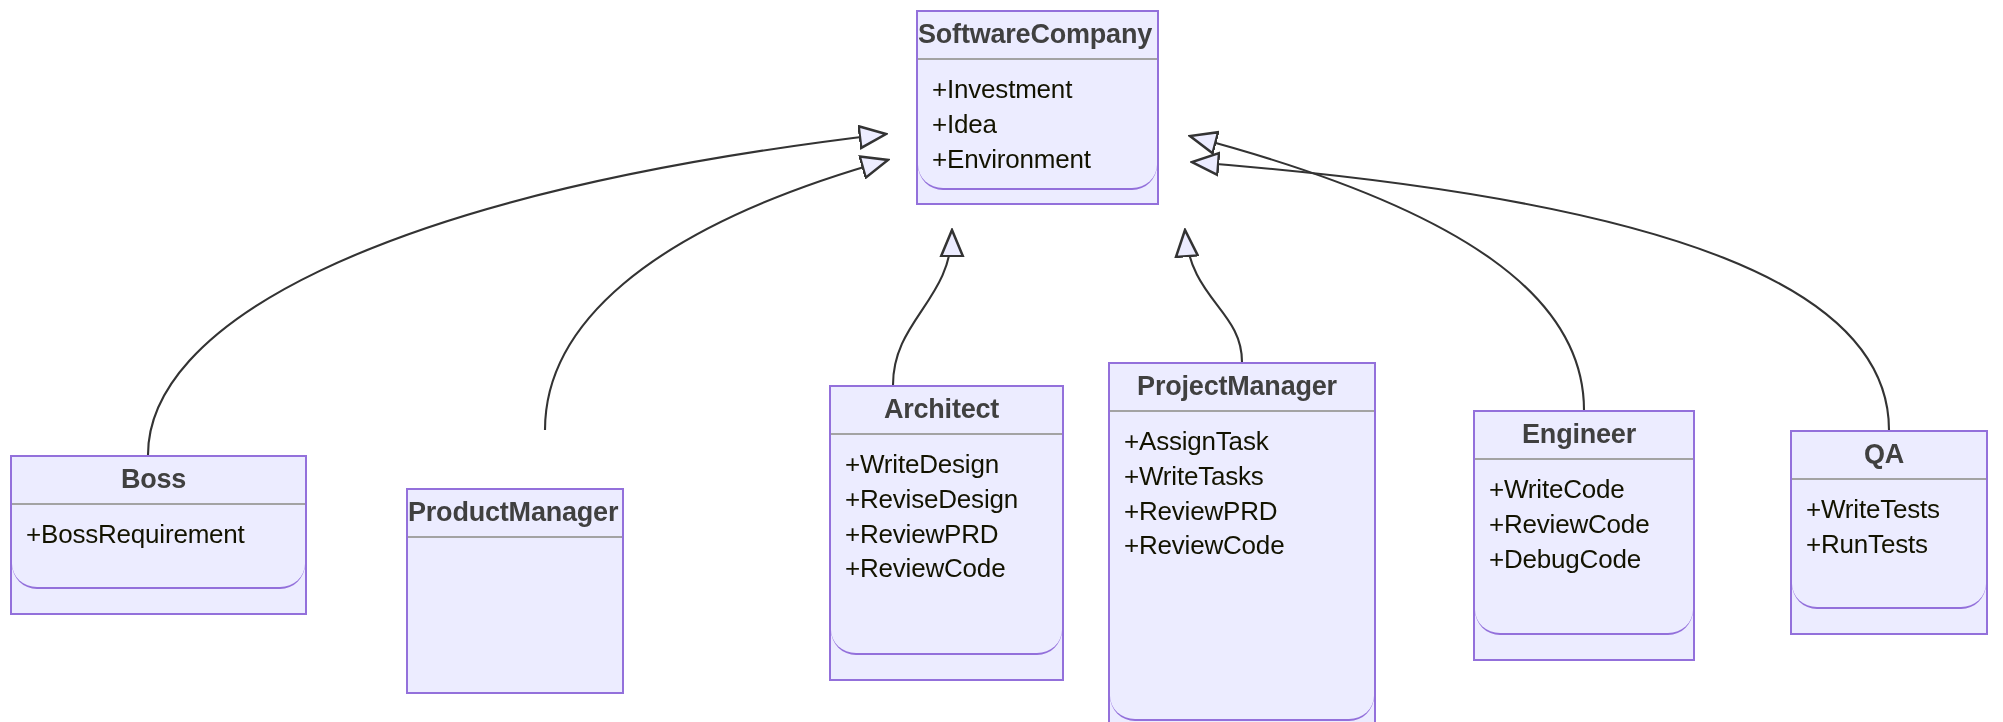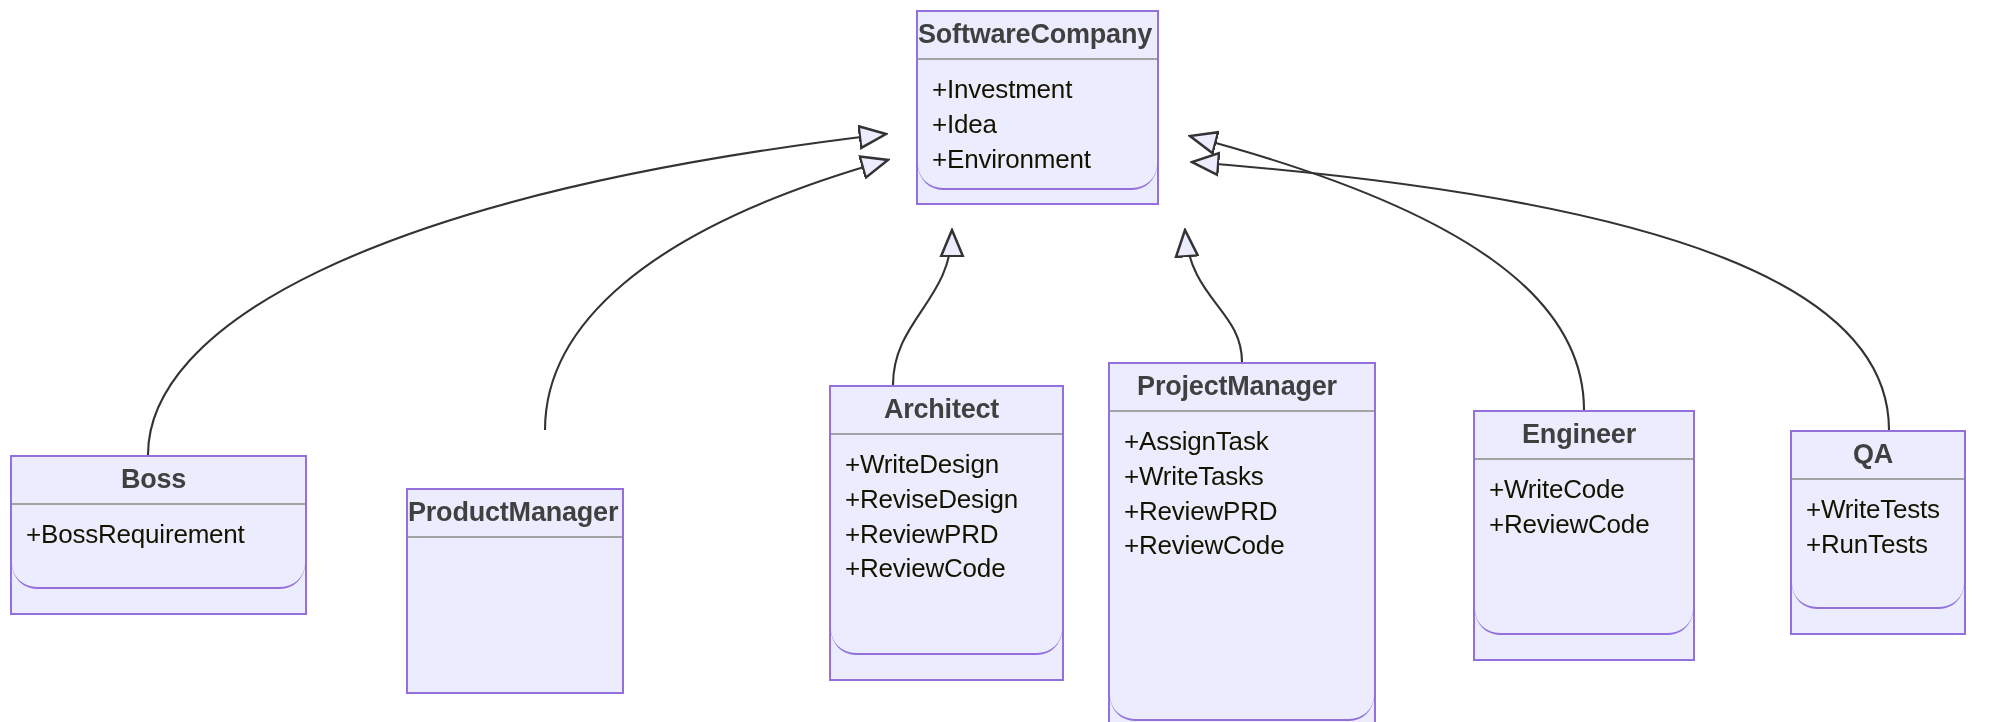--- a/index.html
+++ b/index.html
@@ -132,24 +132,25 @@
           <div class="member-row">+ReviewPRD</div>
           <div class="member-row">+ReviewCode</div>
         </div>
         <div class="class-methods empty"></div>
       </div>
       <div class="uml-class" style="left: 1473px; top: 410px; width: 222px; height: 251px;">
         <div class="class-title">Engineer</div>
         <div class="class-members">
           <div class="member-row">+WriteCode</div>
           <div class="member-row">+ReviewCode</div>
+          <div class="member-row">+DebugCode</div>
         </div>
         <div class="class-methods empty"></div>
       </div>
-      <div class="uml-class" style="left: 1790px; top: 430px; width: 176px; height: 205px; justify-content: flex-end;">
+      <div class="uml-class" style="left: 1790px; top: 430px; width: 198px; height: 205px; justify-content: flex-end;">
         <div class="class-title">QA</div>
         <div class="class-members">
           <div class="member-row">+WriteTests</div>
           <div class="member-row">+RunTests</div>
         </div>
         <div class="class-methods empty"></div>
       </div>
     </div>
 
 </div>

